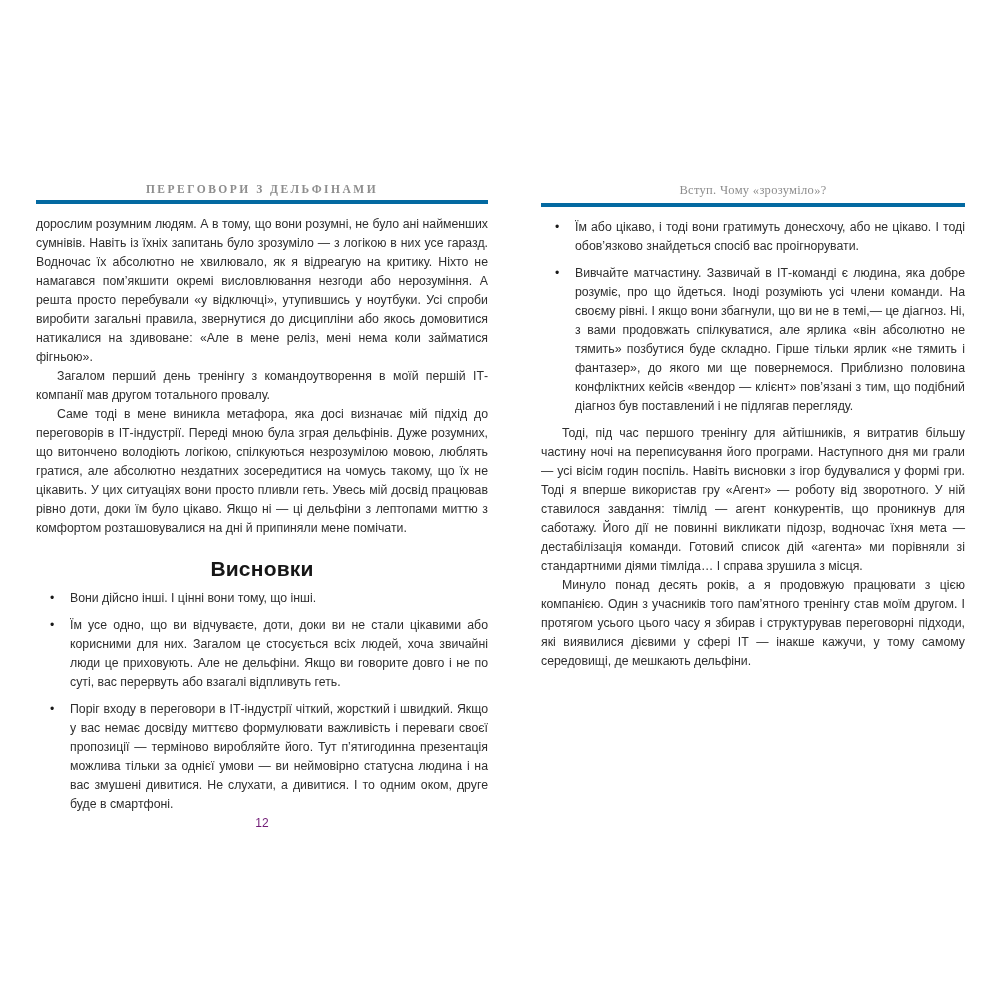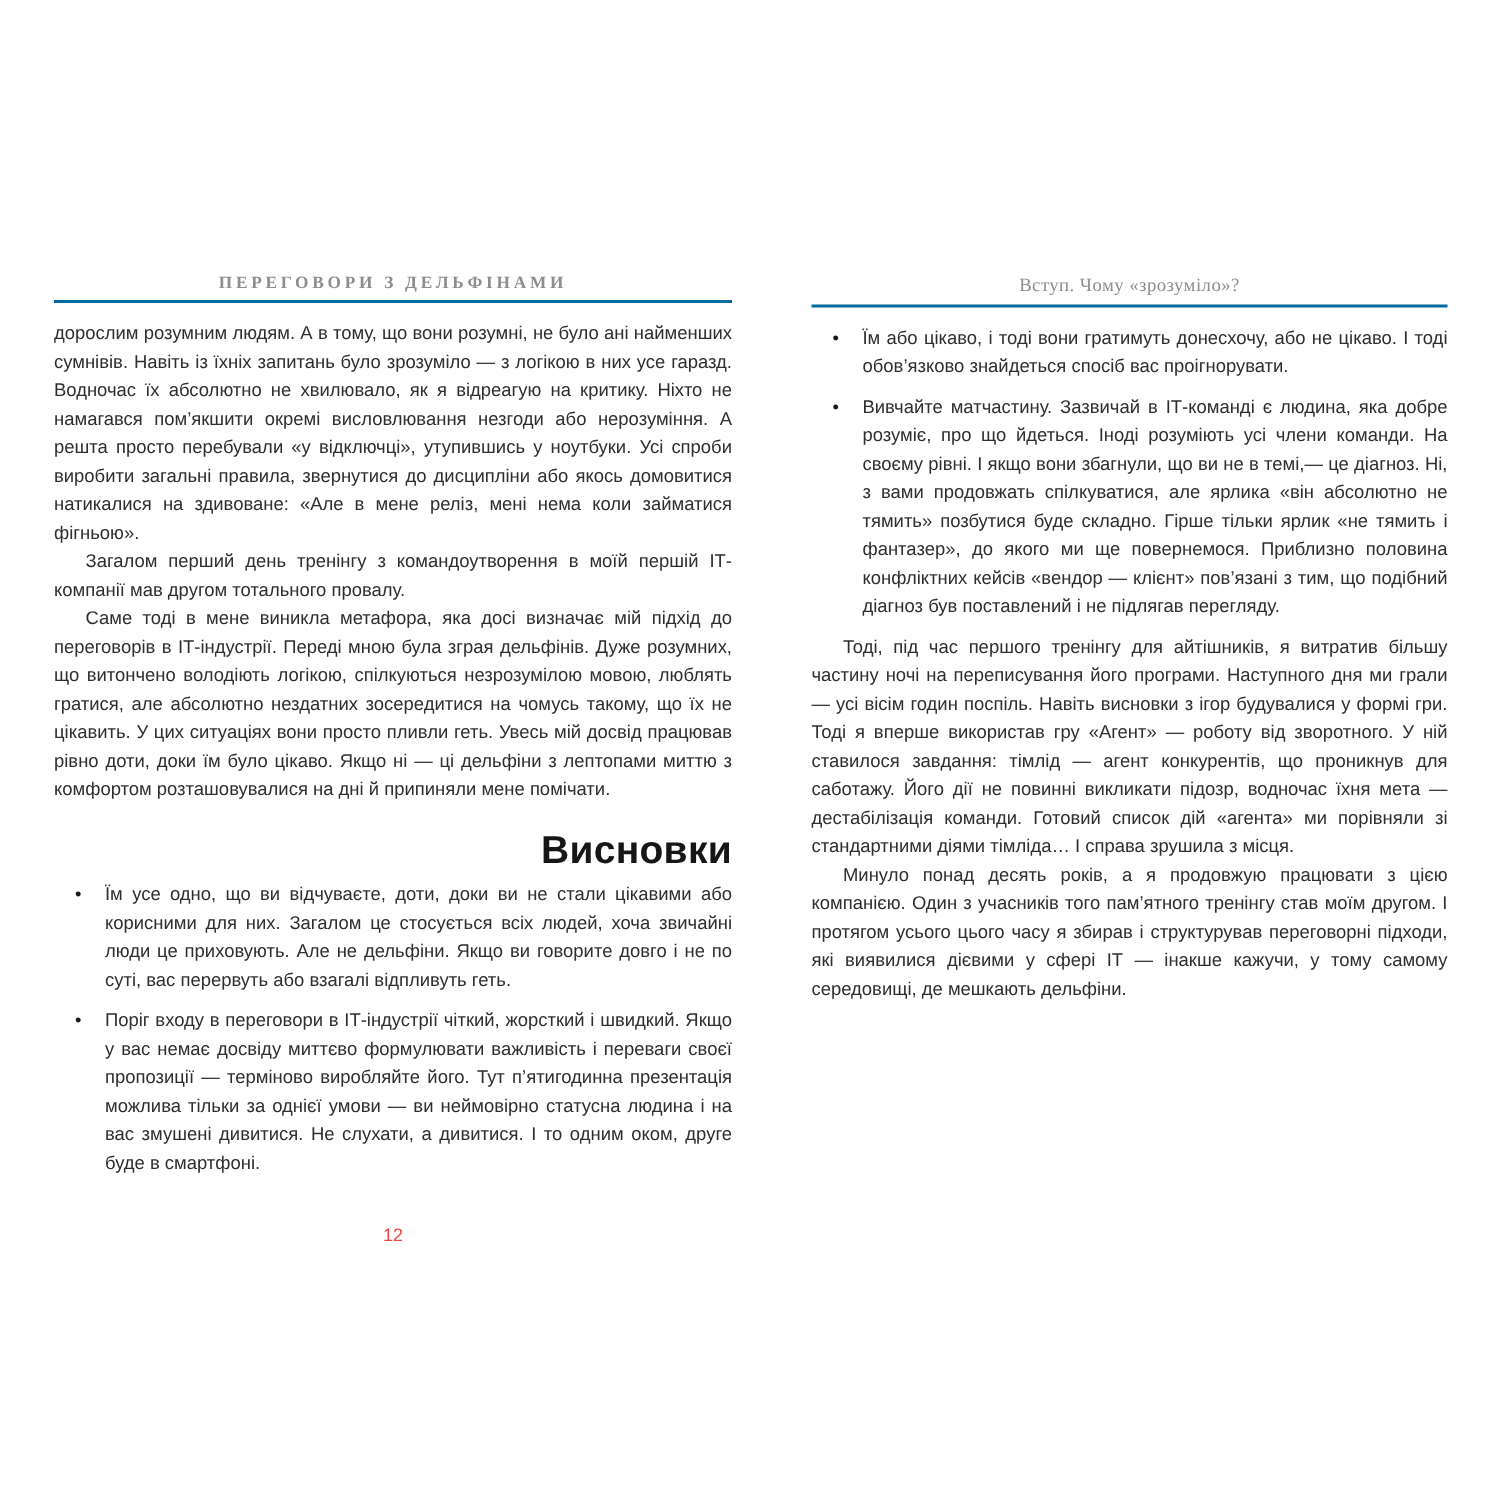--- a/index.html
+++ b/index.html
@@ -24,21 +24,21 @@
     top: 183px;
   }
   .page-left  { left: 36px;  width: 452px; }
   .page-right { left: 541px; width: 424px; }
 
   .running-head {
     text-align: center;
     font-family: "Liberation Serif", "DejaVu Serif", serif;
     color: #8d8d8d;
     padding-bottom: 5px;
-    border-bottom: 2px solid #0369a1;
+    border-bottom: 4px solid #0369a1;
     white-space: nowrap;
   }
   .page-left .running-head {
     font-size: 11.5px;
     font-weight: bold;
     letter-spacing: 2.5px;
   }
   .page-right .running-head {
     font-size: 12.5px;
     letter-spacing: 0.3px;
@@ -48,26 +48,26 @@
     margin-top: 11px;
     font-size: 12.3px;
     line-height: 19px;
     color: #2e2e2e;
     text-align: justify;
   }
   .body-text p { margin: 0; }
   .body-text p.indent { text-indent: 21px; }
 
   .section-heading {
-    font-size: 26px;
+    font-size: 21px;
     font-weight: bold;
     color: #161616;
     margin: 21px 0 11px 0;
     letter-spacing: 0.2px;
-    text-align: right;
+    text-align: center;
   }
 
   ul.bullets {
     list-style: none;
     margin: 0;
     padding: 0;
   }
   ul.bullets li {
     position: relative;
     padding-left: 34px;
@@ -83,39 +83,40 @@
 
   .after-bullets { margin-top: 27px; }
 
   .page-number {
     position: absolute;
     top: 633px;
     left: 0;
     right: 0;
     text-align: center;
     font-size: 12px;
-    color: #ef4444;
+    color: #701a75;
   }
 </style>
 </head>
 <body>
 
 <div class="spread">
 
   <section class="page page-left">
     <div class="running-head">ПЕРЕГОВОРИ З ДЕЛЬФІНАМИ</div>
 
     <div class="body-text">
       <p>дорослим розумним людям. А в тому, що вони розумні, не було ані найменших сумнівів. Навіть із їхніх запитань було зрозуміло — з логікою в них усе гаразд. Водночас їх абсолютно не хвилювало, як я відреагую на критику. Ніхто не намагався пом’якшити окремі висловлювання незгоди або нерозуміння. А решта просто перебували «у відключці», утупившись у ноутбуки. Усі спроби виробити загальні правила, звернутися до дисципліни або якось домовитися натикалися на здивоване: «Але в мене реліз, мені нема коли займатися фігньою».</p>
       <p class="indent">Загалом перший день тренінгу з командоутворення в моїй першій ІТ-компанії мав другом тотального провалу.</p>
       <p class="indent">Саме тоді в мене виникла метафора, яка досі визначає мій підхід до переговорів в ІТ-індустрії. Переді мною була зграя дельфінів. Дуже розумних, що витончено володіють логікою, спілкуються незрозумілою мовою, люблять гратися, але абсолютно нездатних зосередитися на чомусь такому, що їх не цікавить. У цих ситуаціях вони просто пливли геть. Увесь мій досвід працював рівно доти, доки їм було цікаво. Якщо ні — ці дельфіни з лептопами миттю з комфортом розташовувалися на дні й припиняли мене помічати.</p>
 
       <h2 class="section-heading">Висновки</h2>
 
       <ul class="bullets">
+        <li>Вони дійсно інші. І цінні вони тому, що інші.</li>
         <li>Їм усе одно, що ви відчуваєте, доти, доки ви не стали цікавими або корисними для них. Загалом це стосується всіх людей, хоча звичайні люди це приховують. Але не дельфіни. Якщо ви говорите довго і не по суті, вас перервуть або взагалі відпливуть геть.</li>
         <li>Поріг входу в переговори в ІТ-індустрії чіткий, жорсткий і швидкий. Якщо у вас немає досвіду миттєво формулювати важливість і переваги своєї пропозиції — терміново виробляйте його. Тут п’ятигодинна презентація можлива тільки за однієї умови — ви неймовірно статусна людина і на вас змушені дивитися. Не слухати, а дивитися. І то одним оком, друге буде в смартфоні.</li>
       </ul>
     </div>
 
     <div class="page-number">12</div>
   </section>
 
   <section class="page page-right">
     <div class="running-head">Вступ. Чому «зрозуміло»?</div>

